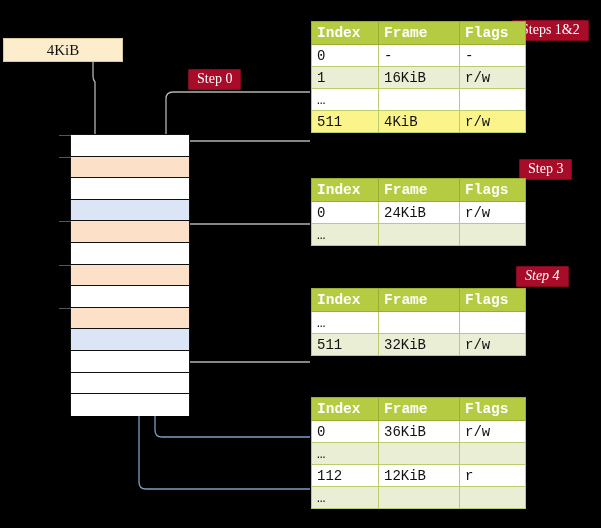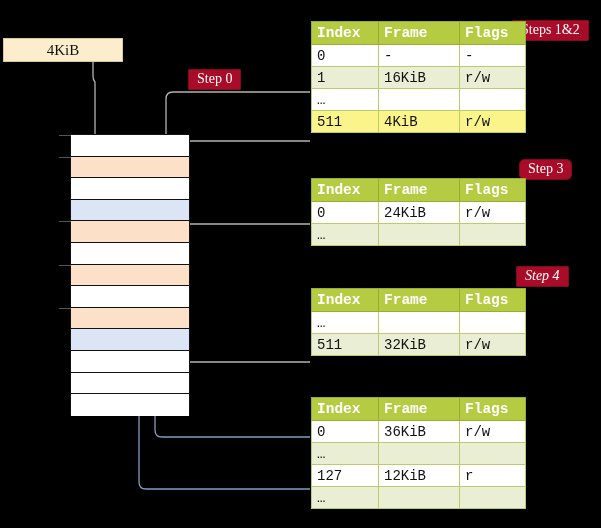--- a/index.html
+++ b/index.html
@@ -89,21 +89,21 @@
       <path d="M310,489 L146,489 Q139,489 139,482 L139,215" marker-end="url(#ablue)"></path>
     </g>
   </svg>
 
   <div class="memblock" style="left:3px;top:38px;width:118px;height:22px;">
     <span>4KiB</span>
   </div>
 
   <div class="badge" style="left:188px;top:41px;margin-top:28px;">Step 0</div>
   <div class="badge" style="left:512px;top:20px;">Steps 1&amp;2</div>
-  <div class="badge" style="left:519px;top:159px;border-radius:6px;">Step 3</div>
+  <div class="badge" style="left:519px;top:159px;">Step 3</div>
   <div class="badge" style="left:516px;top:266px;font-style:italic;">Step 4</div>
 
   <div id="grid">
       <div class="row c-white" style="height: 21.6154px; position: relative;">
         <span class="tick" style="top: 0px;"></span>
       </div>
       <div class="row c-orange" style="height: 21.6154px; position: relative;">
         <span class="tick" style="top: 0px;"></span>
       </div>
       <div class="row c-white" style="height: 21.6154px; position: relative;"></div>
@@ -214,21 +214,21 @@
           <td>0</td>
           <td>36KiB</td>
           <td>r/w</td>
         </tr>
         <tr class="alt">
           <td>…</td>
           <td></td>
           <td></td>
         </tr>
         <tr class="plain">
-          <td>127</td>
+          <td>112</td>
           <td>12KiB</td>
           <td>r</td>
         </tr>
         <tr class="alt">
           <td>…</td>
           <td></td>
           <td></td>
         </tr>
       </tbody>
   </table>

